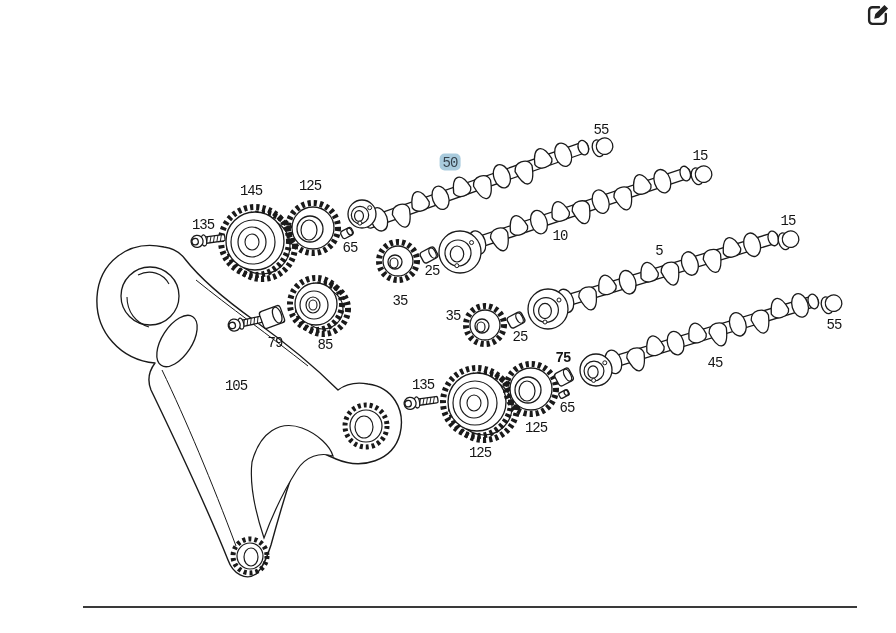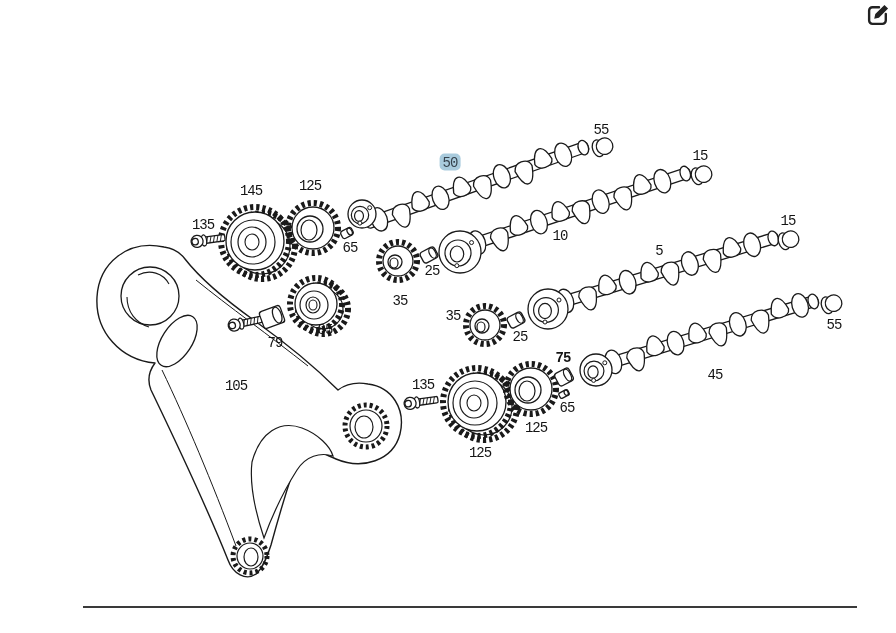--- a/index.html
+++ b/index.html
@@ -326,25 +326,25 @@
         <span class="plabel hl" style="left: 450px; top: 162px;">50</span>
         <span class="plabel" style="left: 601px; top: 130px;">55</span>
         <span class="plabel" style="left: 700px; top: 156px;">15</span>
         <span class="plabel" style="left: 400px; top: 301px;">35</span>
         <span class="plabel" style="left: 432px; top: 271px;">25</span>
         <span class="plabel" style="left: 560px; top: 236px;">10</span>
         <span class="plabel" style="left: 659px; top: 251px;">5</span>
         <span class="plabel" style="left: 788px; top: 221px;">15</span>
         <span class="plabel" style="left: 453px; top: 316px;">35</span>
         <span class="plabel" style="left: 520px; top: 337px;">25</span>
-        <span class="plabel" style="left: 715px; top: 375px;">45</span>
+        <span class="plabel" style="left: 715px; top: 363px;">45</span>
         <span class="plabel" style="left: 834px; top: 325px;">55</span>
         <span class="plabel" style="left: 236px; top: 345px; margin-top: 41px;">105</span>
         <span class="plabel" style="left: 275px; top: 343px;">79</span>
-        <span class="plabel" style="left: 325px; top: 330px;">85</span>
+        <span class="plabel" style="left: 325px; top: 345px;">85</span>
         <span class="plabel" style="left: 423px; top: 385px;">135</span>
         <span class="plabel" style="left: 480px; top: 453px;">125</span>
         <span class="plabel" style="left: 536px; top: 428px;">125</span>
         <span class="plabel" style="left: 563px; top: 358px; font-weight: bold;">75</span>
         <span class="plabel" style="left: 567px; top: 408px;">65</span>
       </div>
   </div>
 
   <div class="bottom-divider"></div>
 

